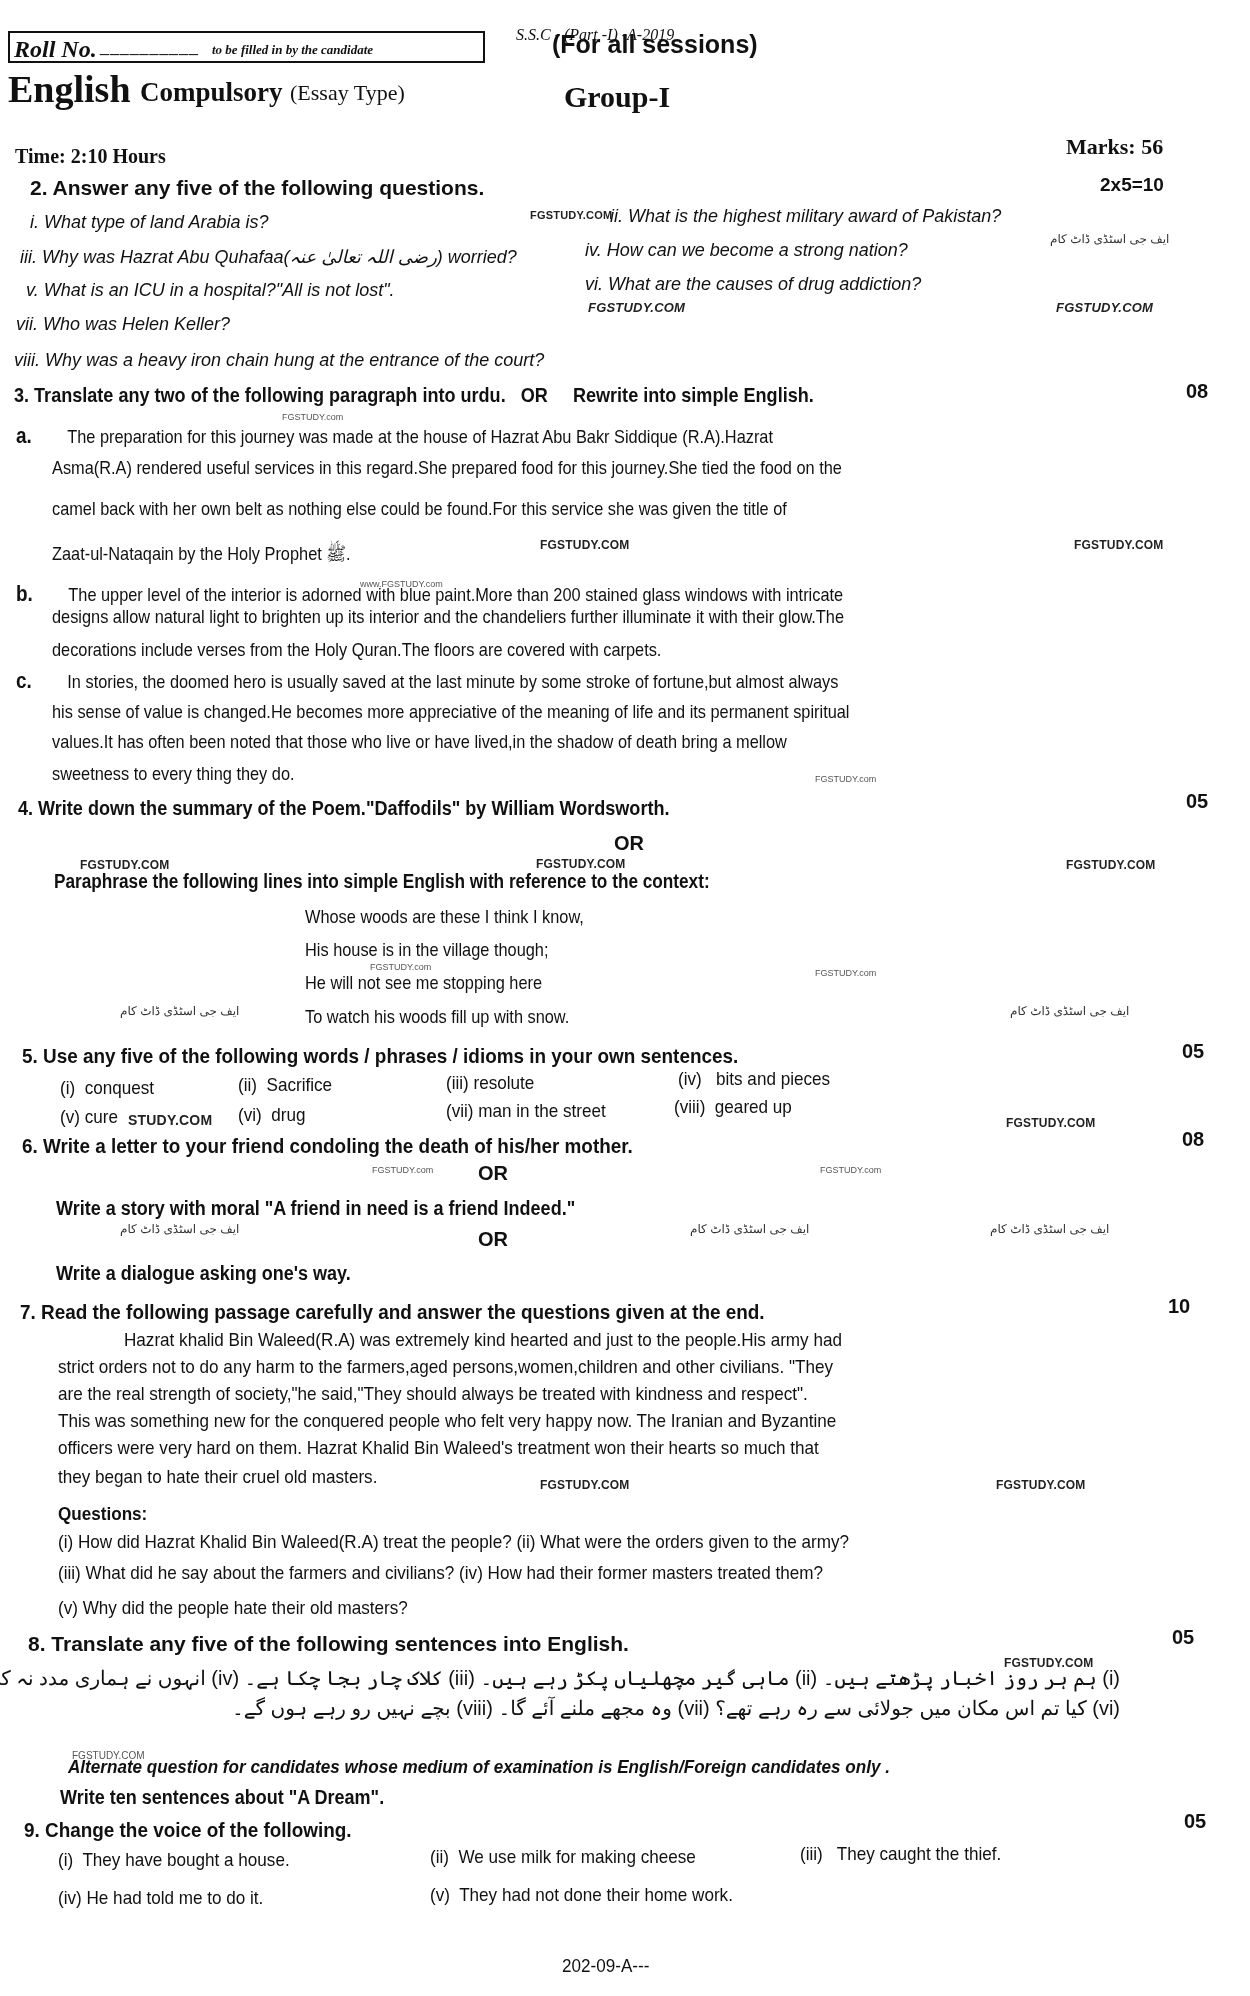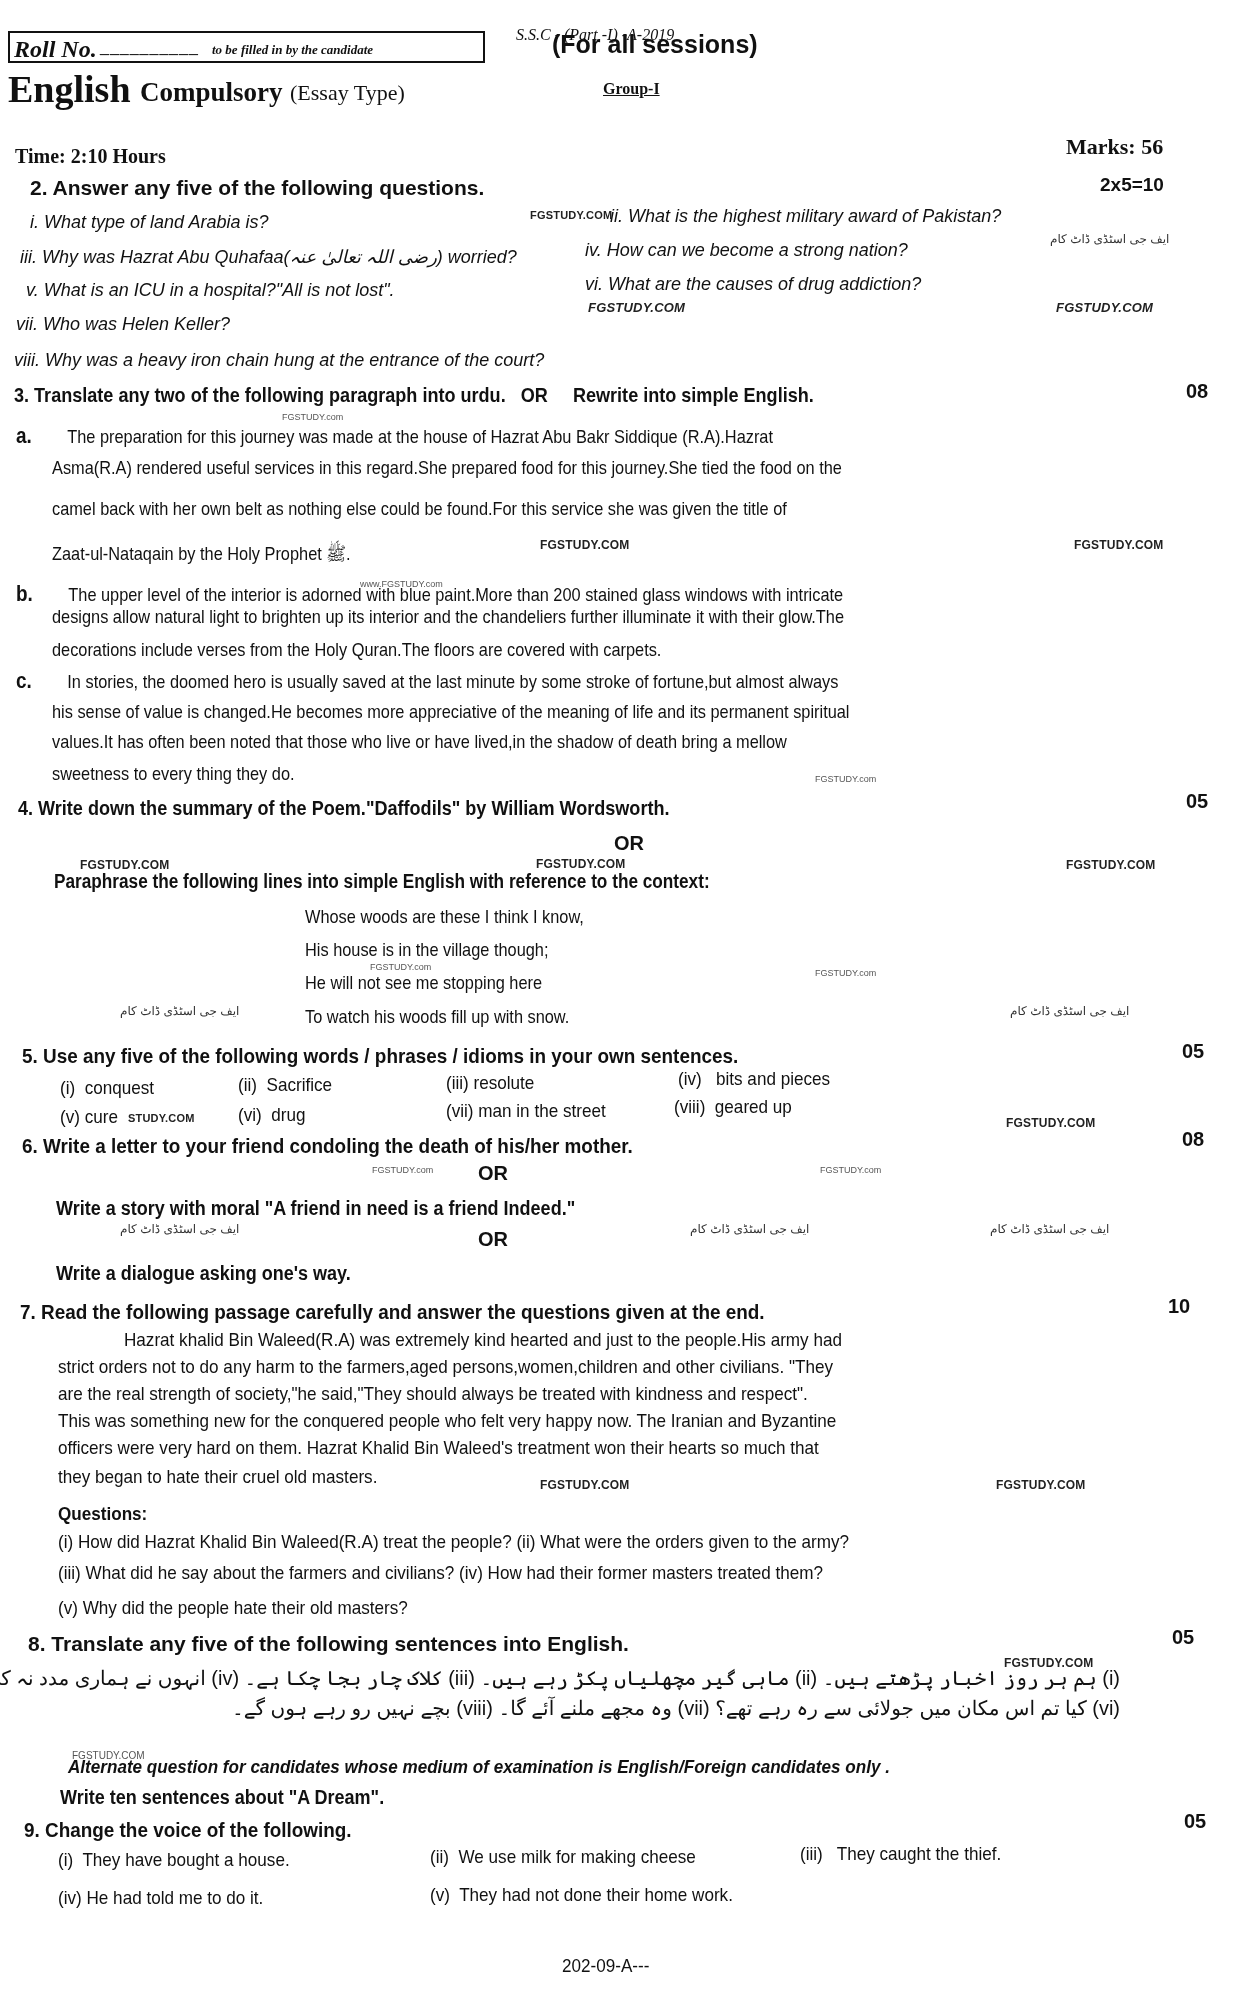--- a/index.html
+++ b/index.html
@@ -27,21 +27,21 @@
 <div class="abs" style="left:8px; top:31px; width:477px; height:32px; border:2px solid #111;"></div>
 <div class="abs serif i b" style="left:14px; top:36px; font-size:24px;">Roll No.</div>
 <div class="abs" style="left:100px; top:38px; font-size:16px; letter-spacing:1px;">__________</div>
 <div class="abs serif i b" style="left:212px; top:42px; font-size:13px;">to be filled in by the candidate</div>
 
 <div class="abs b" style="left:552px; top:30px; font-size:25px;">(For all sessions)</div>
 
 <div class="abs serif b" style="left:8px; top:67px; font-size:38px;">English</div>
 <div class="abs serif b" style="left:140px; top:77px; font-size:27px;">Compulsory</div>
 <div class="abs serif" style="left:290px; top:80px; font-size:22px;">(Essay Type)</div>
-<div class="abs serif b" style="left:603px; top:80px; font-size:16px;text-decoration:underline;">Group-I</div>
+<div class="abs serif b" style="left:564px; top:80px; font-size:30px;">Group-I</div>
 
 <div class="abs serif b" style="left:15px; top:145px; font-size:20px;">Time: 2:10 Hours</div>
 <div class="abs serif b" style="left:1066px; top:134px; font-size:22px;">Marks: 56</div>
 
 <div class="abs q-head" style="left:30px; top:176px;">2.  Answer any five of  the following questions.</div>
 <div class="abs marks" style="left:1100px; top:174px; font-size:19px;">2x5=10</div>
 
 <div class="abs body-text" style="left:30px; top:212px;"><span>i.</span> <span>What type of land Arabia is?</span></div>
 <div class="abs body-text" style="left:610px; top:206px;"><span>ii.</span> <span>What is the highest military award of Pakistan?</span></div>
 <div class="abs body-text" style="left:20px; top:246px;"><span>iii.</span> <span>Why was Hazrat Abu Quhafaa(رضی اللہ تعالیٰ عنہ) worried?</span></div>
@@ -108,21 +108,21 @@
 
 <div class="abs q-head cond" style="left:22px; top:1044px; transform:scaleX(0.9);">5. Use any five of the following words / phrases  / idioms in  your own sentences.</div>
 <div class="abs marks" style="left:1182px; top:1040px;">05</div>
 
 <div class="abs para cond" style="left:60px; top:1077px; transform:scaleX(0.9);"><span>(i)</span>&nbsp; <span>conquest</span></div>
 <div class="abs para cond" style="left:238px; top:1074px; transform:scaleX(0.9);"><span>(ii)</span>&nbsp; <span>Sacrifice</span></div>
 <div class="abs para cond" style="left:446px; top:1072px; transform:scaleX(0.9);"><span>(iii)</span> <span>resolute</span></div>
 <div class="abs para cond" style="left:678px; top:1068px; transform:scaleX(0.9);"><span>(iv)</span>&nbsp;&nbsp; <span>bits and pieces</span></div>
 
 <div class="abs para cond" style="left:60px; top:1106px; transform:scaleX(0.9);"><span>(v)</span> <span>cure</span></div>
-<div class="wm" style="left:128px; top:1112px; font-size:11px;">STUDY.COM</div>
+<div class="wm" style="left:128px; top:1112px; font-size:14px;">STUDY.COM</div>
 <div class="abs para cond" style="left:238px; top:1104px; transform:scaleX(0.9);"><span>(vi)</span>&nbsp; <span>drug</span></div>
 <div class="abs para cond" style="left:446px; top:1100px; transform:scaleX(0.9);"><span>(vii)</span> <span>man in the street</span></div>
 <div class="abs para cond" style="left:674px; top:1096px; transform:scaleX(0.9);"><span>(viii)</span>&nbsp; <span>geared up</span></div>
 <div class="wm" style="left:1006px; top:1116px; font-size:12px;">FGSTUDY.COM</div>
 
 <div class="abs q-head cond" style="left:22px; top:1134px; transform:scaleX(0.9);">6. Write a letter to your friend condoling the death of his/her mother.</div>
 <div class="abs marks" style="left:1182px; top:1128px;">08</div>
 <div class="wm-small" style="left:372px; top:1165px;">FGSTUDY.com</div>
 <div class="wm-small" style="left:820px; top:1165px;">FGSTUDY.com</div>
 <div class="abs b" style="left:478px; top:1162px; font-size:20px;">OR</div>

